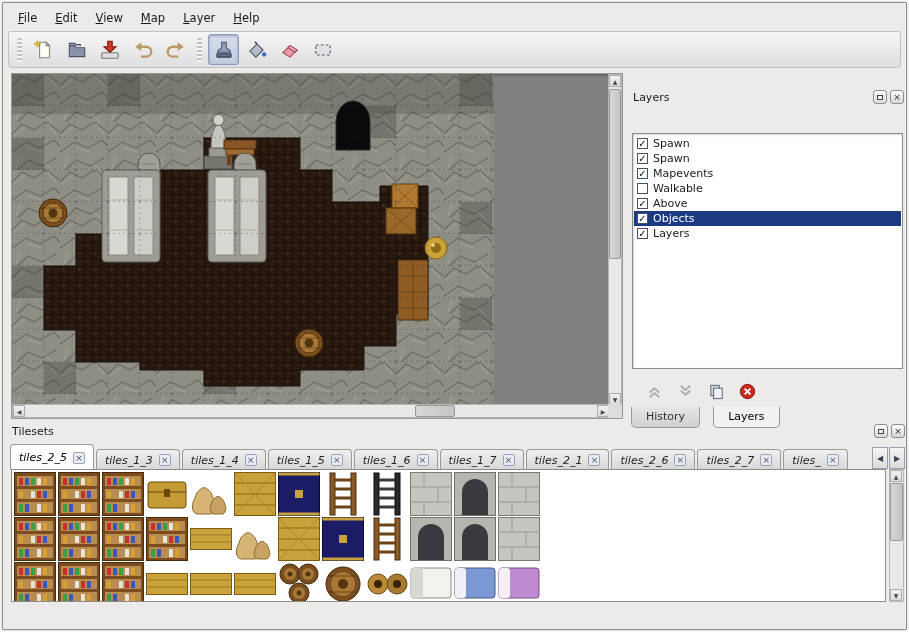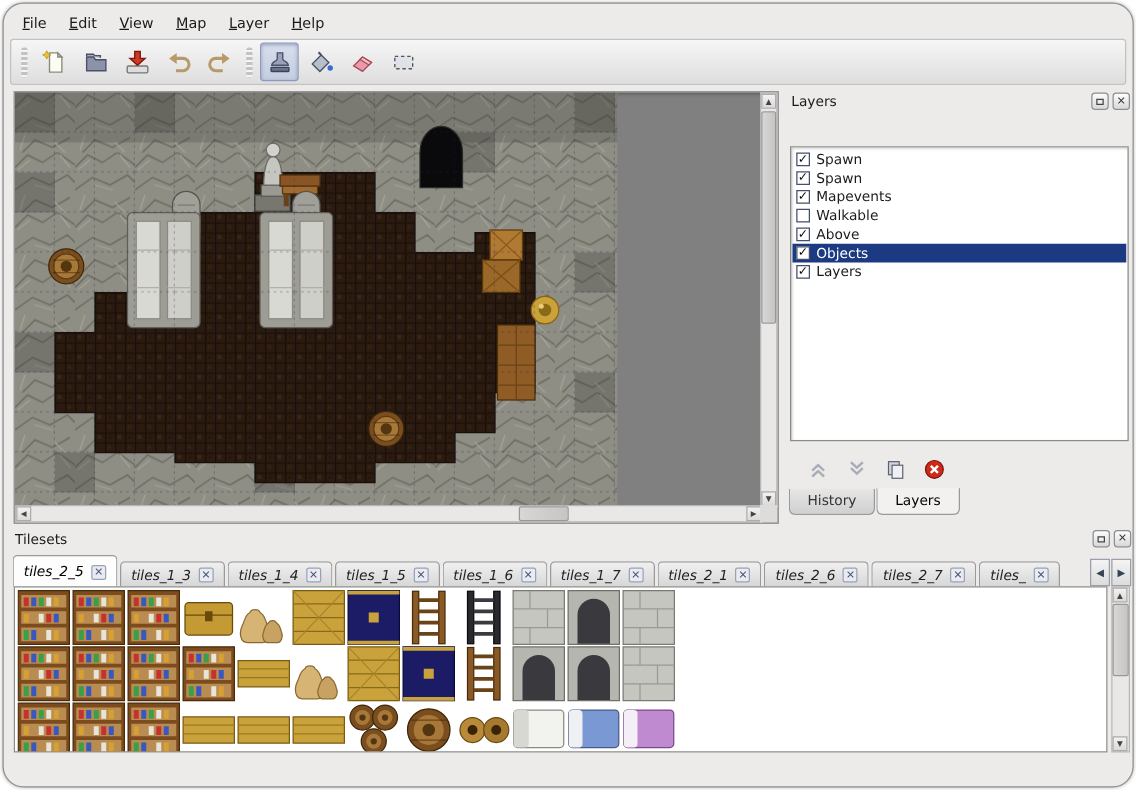--- a/index.html
+++ b/index.html
@@ -1,20 +1,20 @@
 <!DOCTYPE html>
 <html><head>
 <meta charset="utf-8">
 <style>
   * { box-sizing: border-box; margin: 0; padding: 0; }
   html,body { background:#fff; }
   body { font-family:"DejaVu Sans","Liberation Sans",sans-serif; font-size:11px; color:#1a1a1a; }
 
   .window { position:relative; width:905px; height:628px; margin:2px;
-            background:#ecebea; border:1px solid #8f8f8f; border-radius:17px; overflow:hidden;
+            background:#ecebea; border:1px solid #8f8f8f; border-radius:1px; overflow:hidden;
             box-shadow:0 0 3px rgba(0,0,0,.25); }
 
   
   .menubar { position:absolute; left:6px; top:4px; height:22px; display:flex; }
   .menu-item { padding:4px 9px 3px; font-size:11.5px; cursor:default; border-radius:2px; }
 
   
   .toolbar { position:absolute; left:5px; top:28px; right:5px; height:37px;
              background:linear-gradient(#f6f6f6,#dedede); border:1px solid #c2c2c2; border-radius:3px;
              display:flex; align-items:center; gap:3px; padding:0 5px; }
@@ -43,21 +43,21 @@
   .map-vscroll .up   { top:0; left:0; }
   .map-vscroll .down { bottom:0; left:0; }
   .map-vscroll .sb-thumb { left:0; width:12px; top:14px; height:170px; }
   .map-hscroll { left:0; bottom:0; height:14px; width:598px; }
   .map-hscroll .left  { left:0; top:0; }
   .map-hscroll .right { right:0; top:0; }
   .map-hscroll .sb-thumb { top:0; height:12px; left:402px; width:40px; }
   .sb-corner { position:absolute; right:0; bottom:0; width:14px; height:14px; background:#dddcdb; }
 
   
-  .layers-panel { position:absolute; left:626px; top:70px; width:277px; height:346px; }
+  .layers-panel { position:absolute; left:626px; top:86px; width:277px; height:346px; }
   .panel-titlebar { position:absolute; left:0; right:0; top:0; height:17px; display:flex; align-items:center;
                     padding:0 4px; font-size:11px; }
   .pt-btns { position:absolute; right:2px; top:1px; display:flex; gap:3px; }
   .pt-btn { width:14px; height:14px; border:1px solid #8e8e8e; border-radius:3px;
             background:linear-gradient(#fdfdfd,#d8d8d8); display:flex; align-items:center; justify-content:center;
             font-size:9px; color:#333; line-height:1; }
   .pt-float-glyph { display:block; width:6px; height:5px; border:1px solid #444; background:#eee; }
 
   .opacity-row { position:absolute; left:2px; right:4px; top:20px; height:20px; display:flex; align-items:center; }
   .opacity-label { padding:0 6px 0 4px; }
@@ -73,21 +73,21 @@
   .layer-row { height:15px; display:flex; align-items:center; gap:5px; padding:0 3px; }
   .layer-row.selected { background:#1c3a82; color:#fff; }
   .cb { flex:0 0 auto; width:11px; height:11px; border:1px solid #44506a; background:#fff;
         font-size:10px; line-height:10px; text-align:center; color:#0a0a0a; font-weight:bold; }
 
   .layers-toolbar { position:absolute; left:3px; right:3px; top:288px; height:28px;
                     display:flex; align-items:center; gap:7px; padding-left:10px; }
   .icon-btn { width:24px; height:24px; display:flex; align-items:center; justify-content:center; border-radius:3px; }
   .icon-btn svg { width:19px; height:19px; }
 
-  .dock-tabs { position:absolute; left:2px; top:318px; height:26px; display:flex; gap:1px; align-items:flex-start; }
+  .dock-tabs { position:absolute; left:2px; top:318px; height:26px; display:flex; gap:13px; align-items:flex-start; }
   .dock-tab { padding:3px 14px 4px; background:linear-gradient(#e6e6e6,#d0d0d0);
               border:1px solid #9a9a9a; border-top:none; border-radius:0 0 5px 5px; color:#333; }
   .dock-tab.active { background:#f2f1f0; border-top:1px solid #f2f1f0; margin-top:-1px; color:#000; }
 
   
   .tilesets-panel { position:absolute; left:5px; top:420px; width:899px; height:182px; }
   .tileset-tabbar { position:absolute; left:2px; top:19px; right:38px; height:28px;
                     display:flex; align-items:flex-end; overflow:hidden; }
   .ts-tab { display:inline-flex; align-items:center; gap:6px; padding:0 8px; height:21px;
             background:linear-gradient(#f0f0f0,#d6d6d6); border:1px solid #9a9a9a; border-bottom:none;

